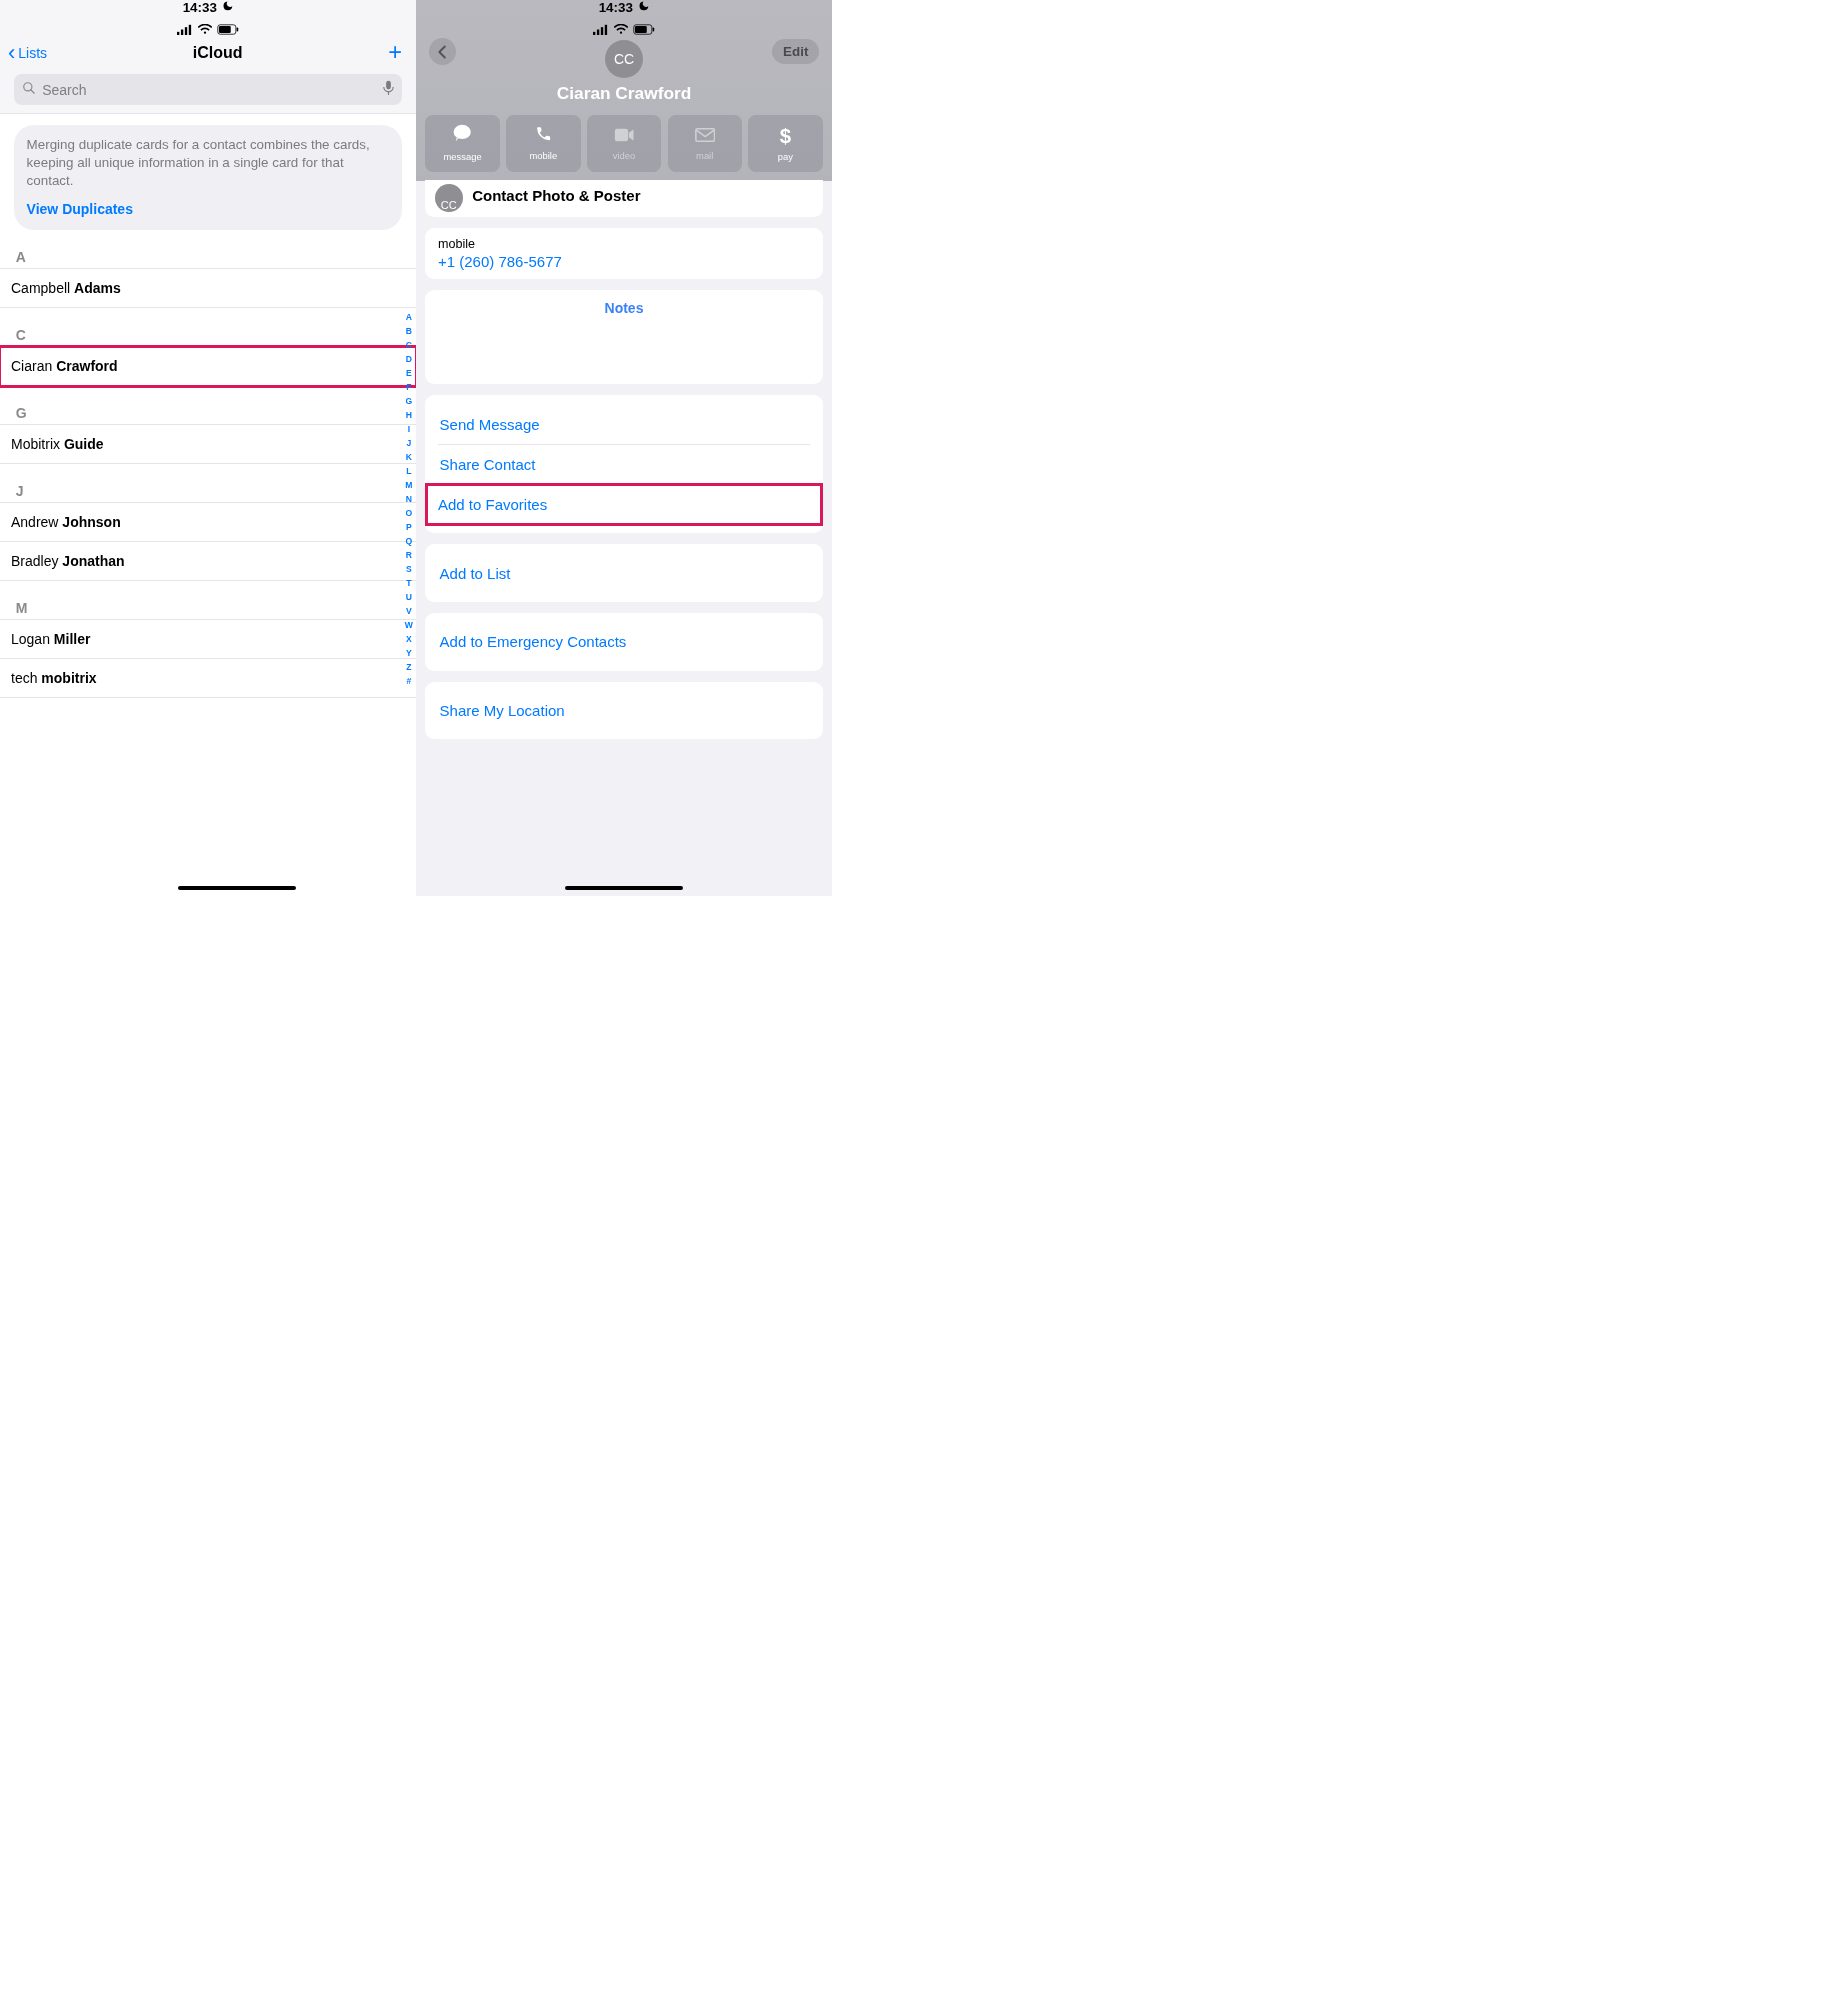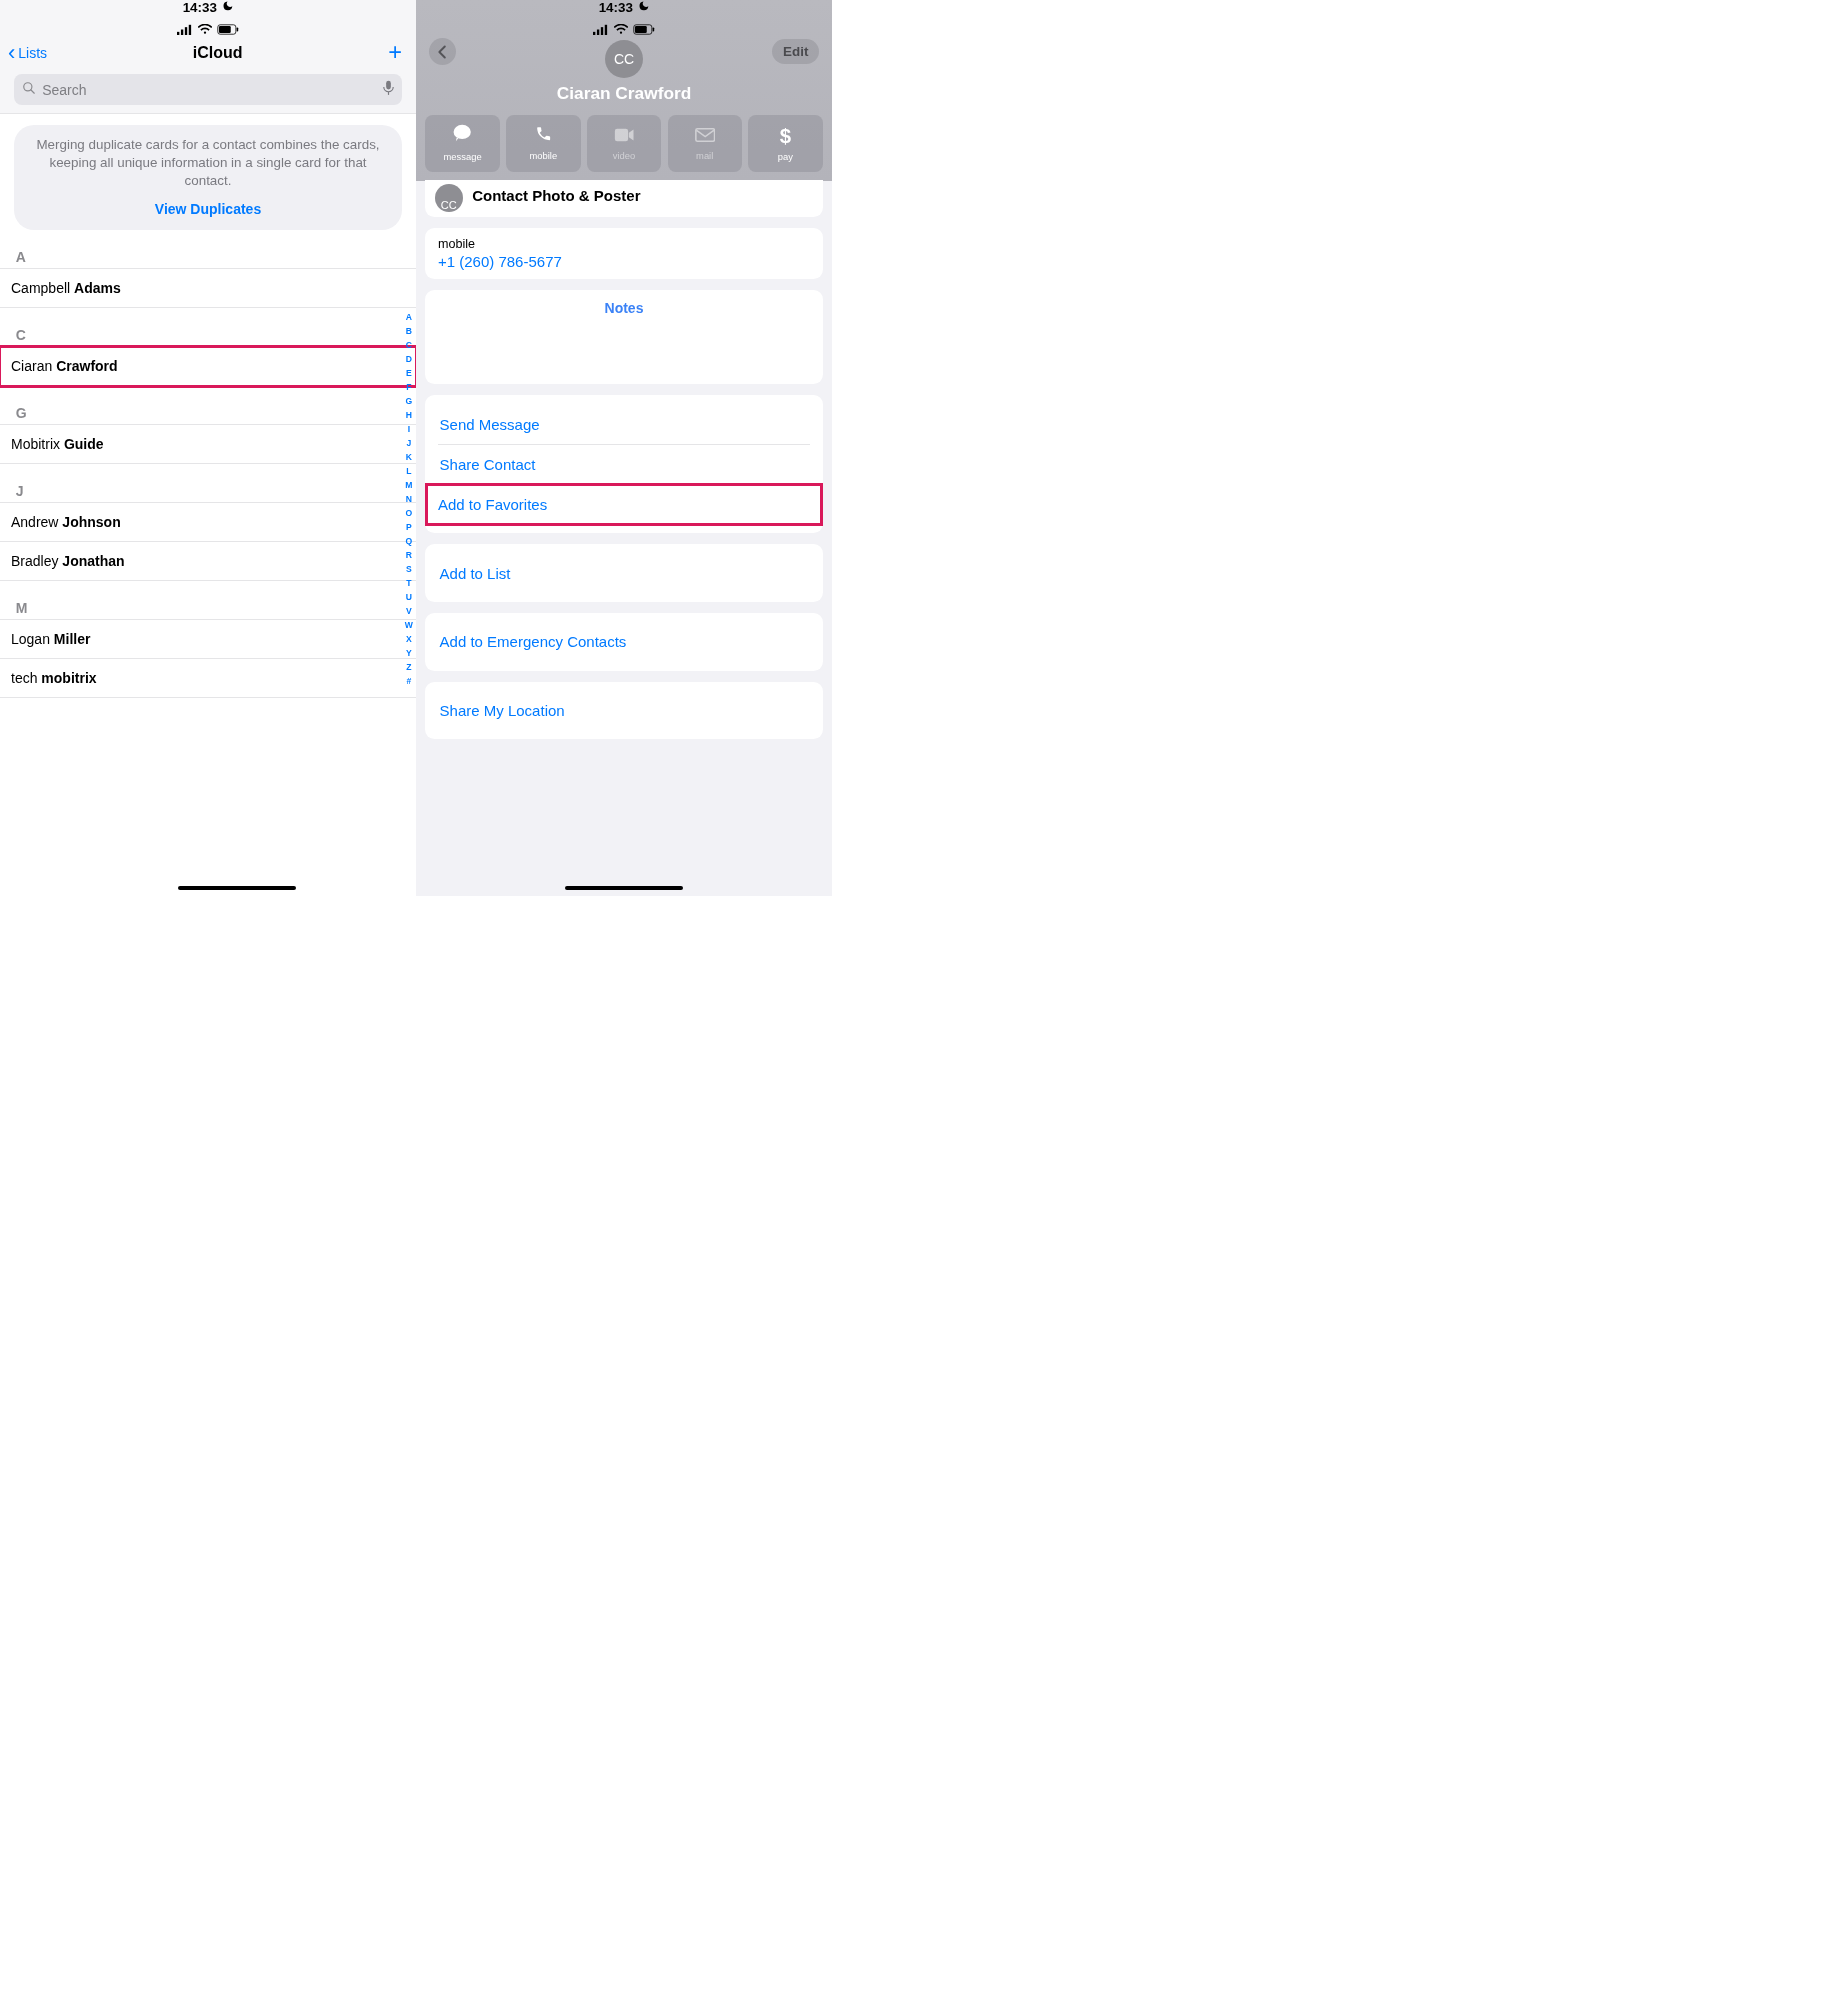--- a/index.html
+++ b/index.html
@@ -57,21 +57,20 @@
     font-size: 14px;
   }
   .search-icon { margin-right: 6.3px; }
   .mic-icon { margin-left: auto; }
 
   .dup-card {
     margin: 11px 14px 0 14px;
     background: #f0f0f4;
     border-radius: 20px;
     padding: 11px 12.6px 12.6px 12.6px;
-    text-align: center;
   }
   .dup-text { color: #7a7a80; font-size: 13.4px; line-height: 1.35; }
   .dup-link { color: #007aff; font-size: 14px; font-weight: 600; margin-top: 11px; display: block; }
 
   .section-header {
     color: #8a8a8e;
     font-size: 14px;
     font-weight: 700;
     padding: 7.9px 15.7px 3.1px 15.7px;
     border-bottom: 0.8px solid #e5e5e7;

